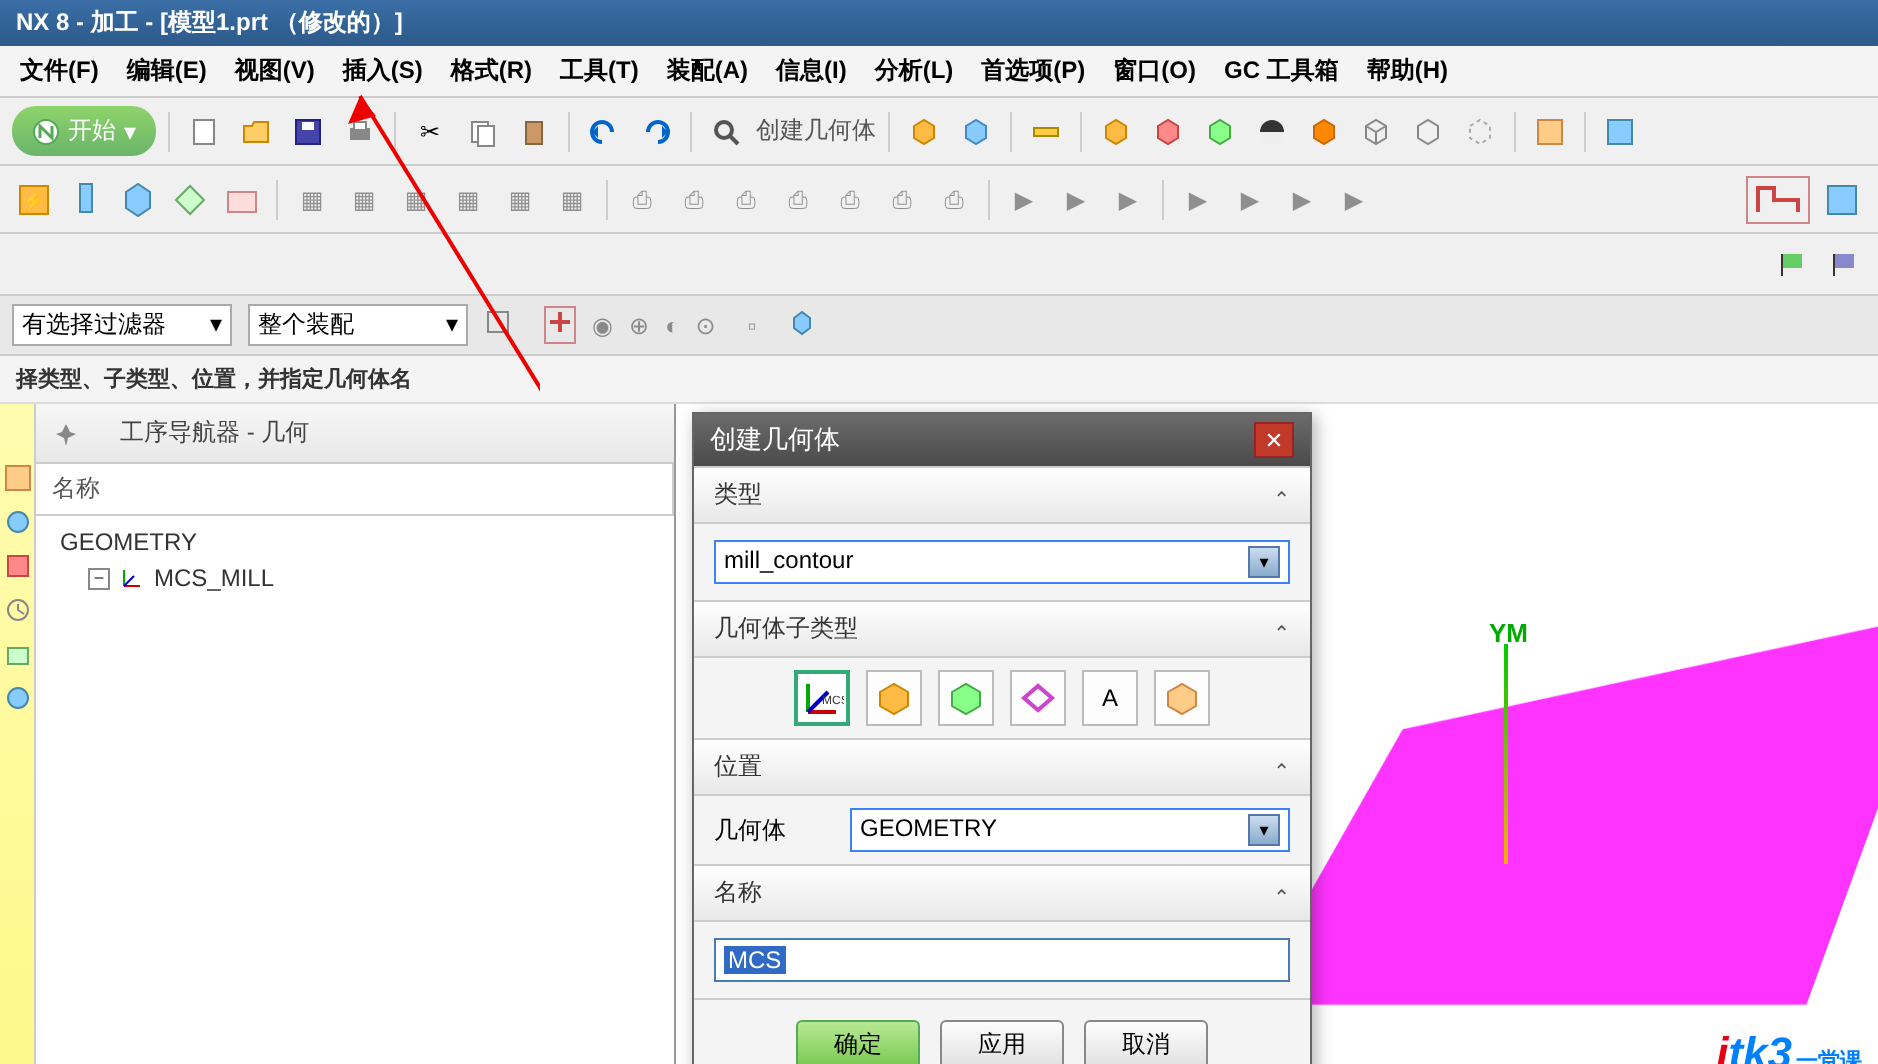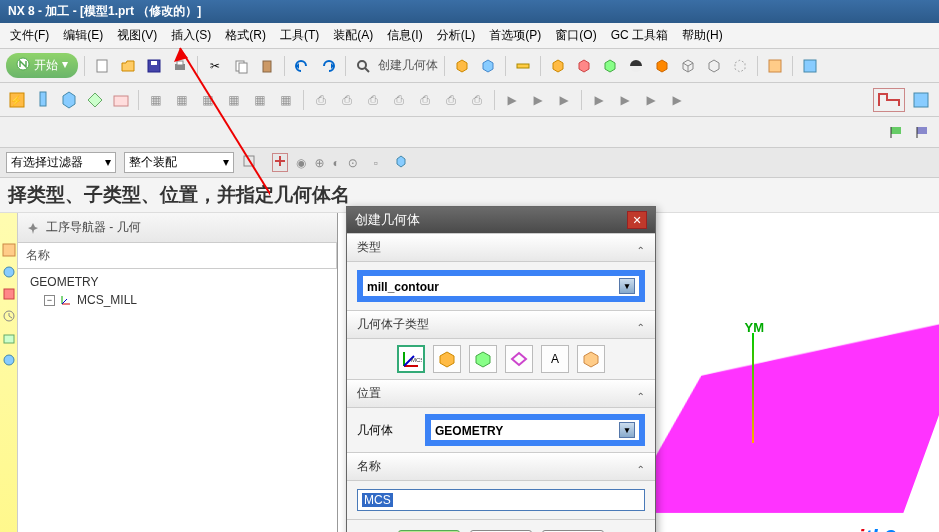--- a/index.html
+++ b/index.html
@@ -1,31 +1,31 @@
 <!DOCTYPE html>
 <html><head>
 <meta charset="utf-8">
 <style>
 * { box-sizing: border-box; margin: 0; padding: 0; font-family: "Microsoft YaHei", SimSun, Arial, sans-serif; }
 body { width: 939px; height: 532px; background: #f0f0f0; overflow: hidden; position: relative; font-size: 12px; }
 .titlebar { background: linear-gradient(#3a6ea5, #2c5a8a); color: #fff; padding: 3px 8px; font-size: 12px; font-weight: bold; }
 .menubar { background: #f4f4f4; border-bottom: 1px solid #ccc; padding: 2px 4px; display: flex; gap: 2px; }
-.menubar span { padding: 2px 6px; cursor: default; }
+.menubar span { padding: 2px 6px; cursor: default; font-weight: bold; }
 .toolbar { background: #f0f0f0; border-bottom: 1px solid #ccc; padding: 4px 6px; display: flex; gap: 4px; align-items: center; flex-wrap: nowrap; min-height: 32px; }
 .toolbar .icon-btn { width: 22px; height: 22px; border: 1px solid transparent; display: inline-flex; align-items: center; justify-content: center; cursor: pointer; }
 .toolbar .sep { width: 1px; height: 20px; background: #ccc; margin: 0 2px; }
-.start-btn { background: linear-gradient(#8fd36a, #6ab56a); color: #fff; padding: 4px 10px; border-radius: 12px; font-size: 12px; display: inline-flex; gap: 4px; }
+.start-btn { background: linear-gradient(#8fd36a, #6ab56a); color: #fff; padding: 4px 10px; border-radius: 12px; font-size: 12px; display: inline-flex; align-items: center; gap: 4px; }
 .filter-row { background: #e8e8e8; border-bottom: 1px solid #ccc; padding: 4px 6px; display: flex; gap: 8px; align-items: center; }
 .filter-select { border: 1px solid #aaa; background: #fff; padding: 1px 22px 1px 4px; font-size: 12px; min-width: 110px; position: relative; }
-.hint-row { background: #f4f4f4; padding: 4px 8px; font-size: 19px; font-weight: bold; color: #333; border-bottom: 1px solid #ddd; }
+.hint-row { background: #f4f4f4; padding: 4px 8px; font-size: 11px; font-weight: bold; color: #333; border-bottom: 1px solid #ddd; }
 .main-area { display: flex; height: calc(100% - 190px); position: relative; }
 .left-strip { width: 18px; background: linear-gradient(#fffcb0, #fff88a); border-right: 1px solid #ccc; display: flex; flex-direction: column; align-items: center; gap: 8px; padding-top: 30px; }
 .left-strip .ic { width: 14px; height: 14px; }
 .nav-panel { width: 320px; background: #fff; border-right: 1px solid #999; display: flex; flex-direction: column; }
-.nav-header { background: linear-gradient(#f7f7f7, #e8e8e8); padding: 6px 8px; font-size: 12px; color: #444; border-bottom: 1px solid #ccc; display: flex; align-items: center; gap: 6px; }
+.nav-header { background: linear-gradient(#f7f7f7, #e8e8e8); padding: 6px 8px; font-size: 12px; color: #444; border-bottom: 1px solid #ccc; display: flex; align-items: center; gap: 20px; }
 .nav-cols { display: flex; background: #fff; border-bottom: 1px solid #ccc; }
 .nav-cols div { flex: 1; padding: 4px 8px; border-right: 1px solid #ccc; font-size: 12px; color: #555; }
 .nav-cols div:first-child { flex: 2; }
 .tree { padding: 4px 6px; font-size: 12px; color: #333; }
 .tree-item { padding: 2px 0 2px 6px; display: flex; align-items: center; gap: 4px; }
 .tree-item.ind1 { padding-left: 20px; }
 .tree-item.ind3 { padding-left: 48px; }
 .tree-ic { width: 14px; height: 14px; display: inline-block; }
 .viewport { flex: 1; background: #fff; position: relative; overflow: hidden; }
 .geom-shape { position: absolute; right: 0; bottom: 40px; width: 280px; height: 200px; background: #ff33ff; transform: skewX(-20deg) rotateX(10deg); clip-path: polygon(10% 30%, 100% 0%, 100% 100%, 0% 100%); }
@@ -34,21 +34,21 @@
 .watermark { position: absolute; right: 8px; bottom: 4px; font-size: 22px; font-weight: bold; font-style: italic; }
 .watermark .i { color: #e60012; }
 .watermark .tk3 { color: #0080ff; }
 .watermark .cn { font-size: 11px; color: #0080ff; font-style: normal; margin-left: 2px; }
 .dialog { position: absolute; left: 346px; top: 206px; width: 310px; background: #f0f0f0; border: 1px solid #666; box-shadow: 2px 2px 8px rgba(0,0,0,.3); }
 .dlg-title { background: linear-gradient(#6b6b6b, #4a4a4a); color: #fff; padding: 4px 8px; font-size: 13px; display: flex; justify-content: space-between; align-items: flex-end; }
 .dlg-close { width: 20px; height: 18px; background: #c0392b; color: #fff; display: flex; align-items: center; justify-content: center; border: 1px solid #922; cursor: pointer; font-size: 11px; }
 .dlg-body { padding: 0; }
 .dlg-section-h { background: linear-gradient(#fff, #e8e8e8); padding: 5px 10px; font-size: 12px; color: #333; border-top: 1px solid #ccc; border-bottom: 1px solid #ccc; display: flex; justify-content: space-between; align-items: flex-end; }
 .dlg-section-b { padding: 8px 10px; background: #f4f4f4; }
-.dlg-select { width: 100%; border: 6px solid #3b82f6; background: #fff; padding: 2px 4px; font-size: 12px; display: flex; justify-content: space-between; align-items: flex-end; font-weight: bold; }
+.dlg-select { width: 100%; border: 1px solid #3b82f6; background: #fff; padding: 2px 4px; font-size: 12px; display: flex; justify-content: space-between; align-items: flex-start; }
 .dlg-select .dd { width: 16px; height: 16px; background: linear-gradient(#cde, #8ac); display: flex; align-items: center; justify-content: center; font-size: 9px; color: #000; border: 1px solid #57a; }
 .subtype-row { display: flex; gap: 8px; padding: 6px 10px; background: #f4f4f4; justify-content: center; }
 .subtype-ic { width: 28px; height: 28px; border: 1px solid #bbb; background: #fdfdfd; display: flex; align-items: center; justify-content: center; cursor: pointer; }
 .subtype-ic.sel { border: 2px solid #3a7; background: #fff; }
 .pos-row { display: flex; align-items: center; gap: 8px; padding: 6px 10px; background: #f4f4f4; }
 .pos-row label { flex: 0 0 60px; font-size: 12px; }
 .name-input { width: 100%; border: 1px solid #4a7ab8; background: #fff; padding: 3px 4px; font-size: 12px; }
 .name-input .sel-text { background: #316ac5; color: #fff; padding: 0 2px; }
 .dlg-buttons { display: flex; justify-content: center; gap: 10px; padding: 10px; background: #f4f4f4; border-top: 1px solid #ccc; }
 .dlg-btn { padding: 3px 18px; font-size: 12px; border: 1px solid #888; background: linear-gradient(#fdfdfd, #e0e0e0); cursor: pointer; border-radius: 3px; }

